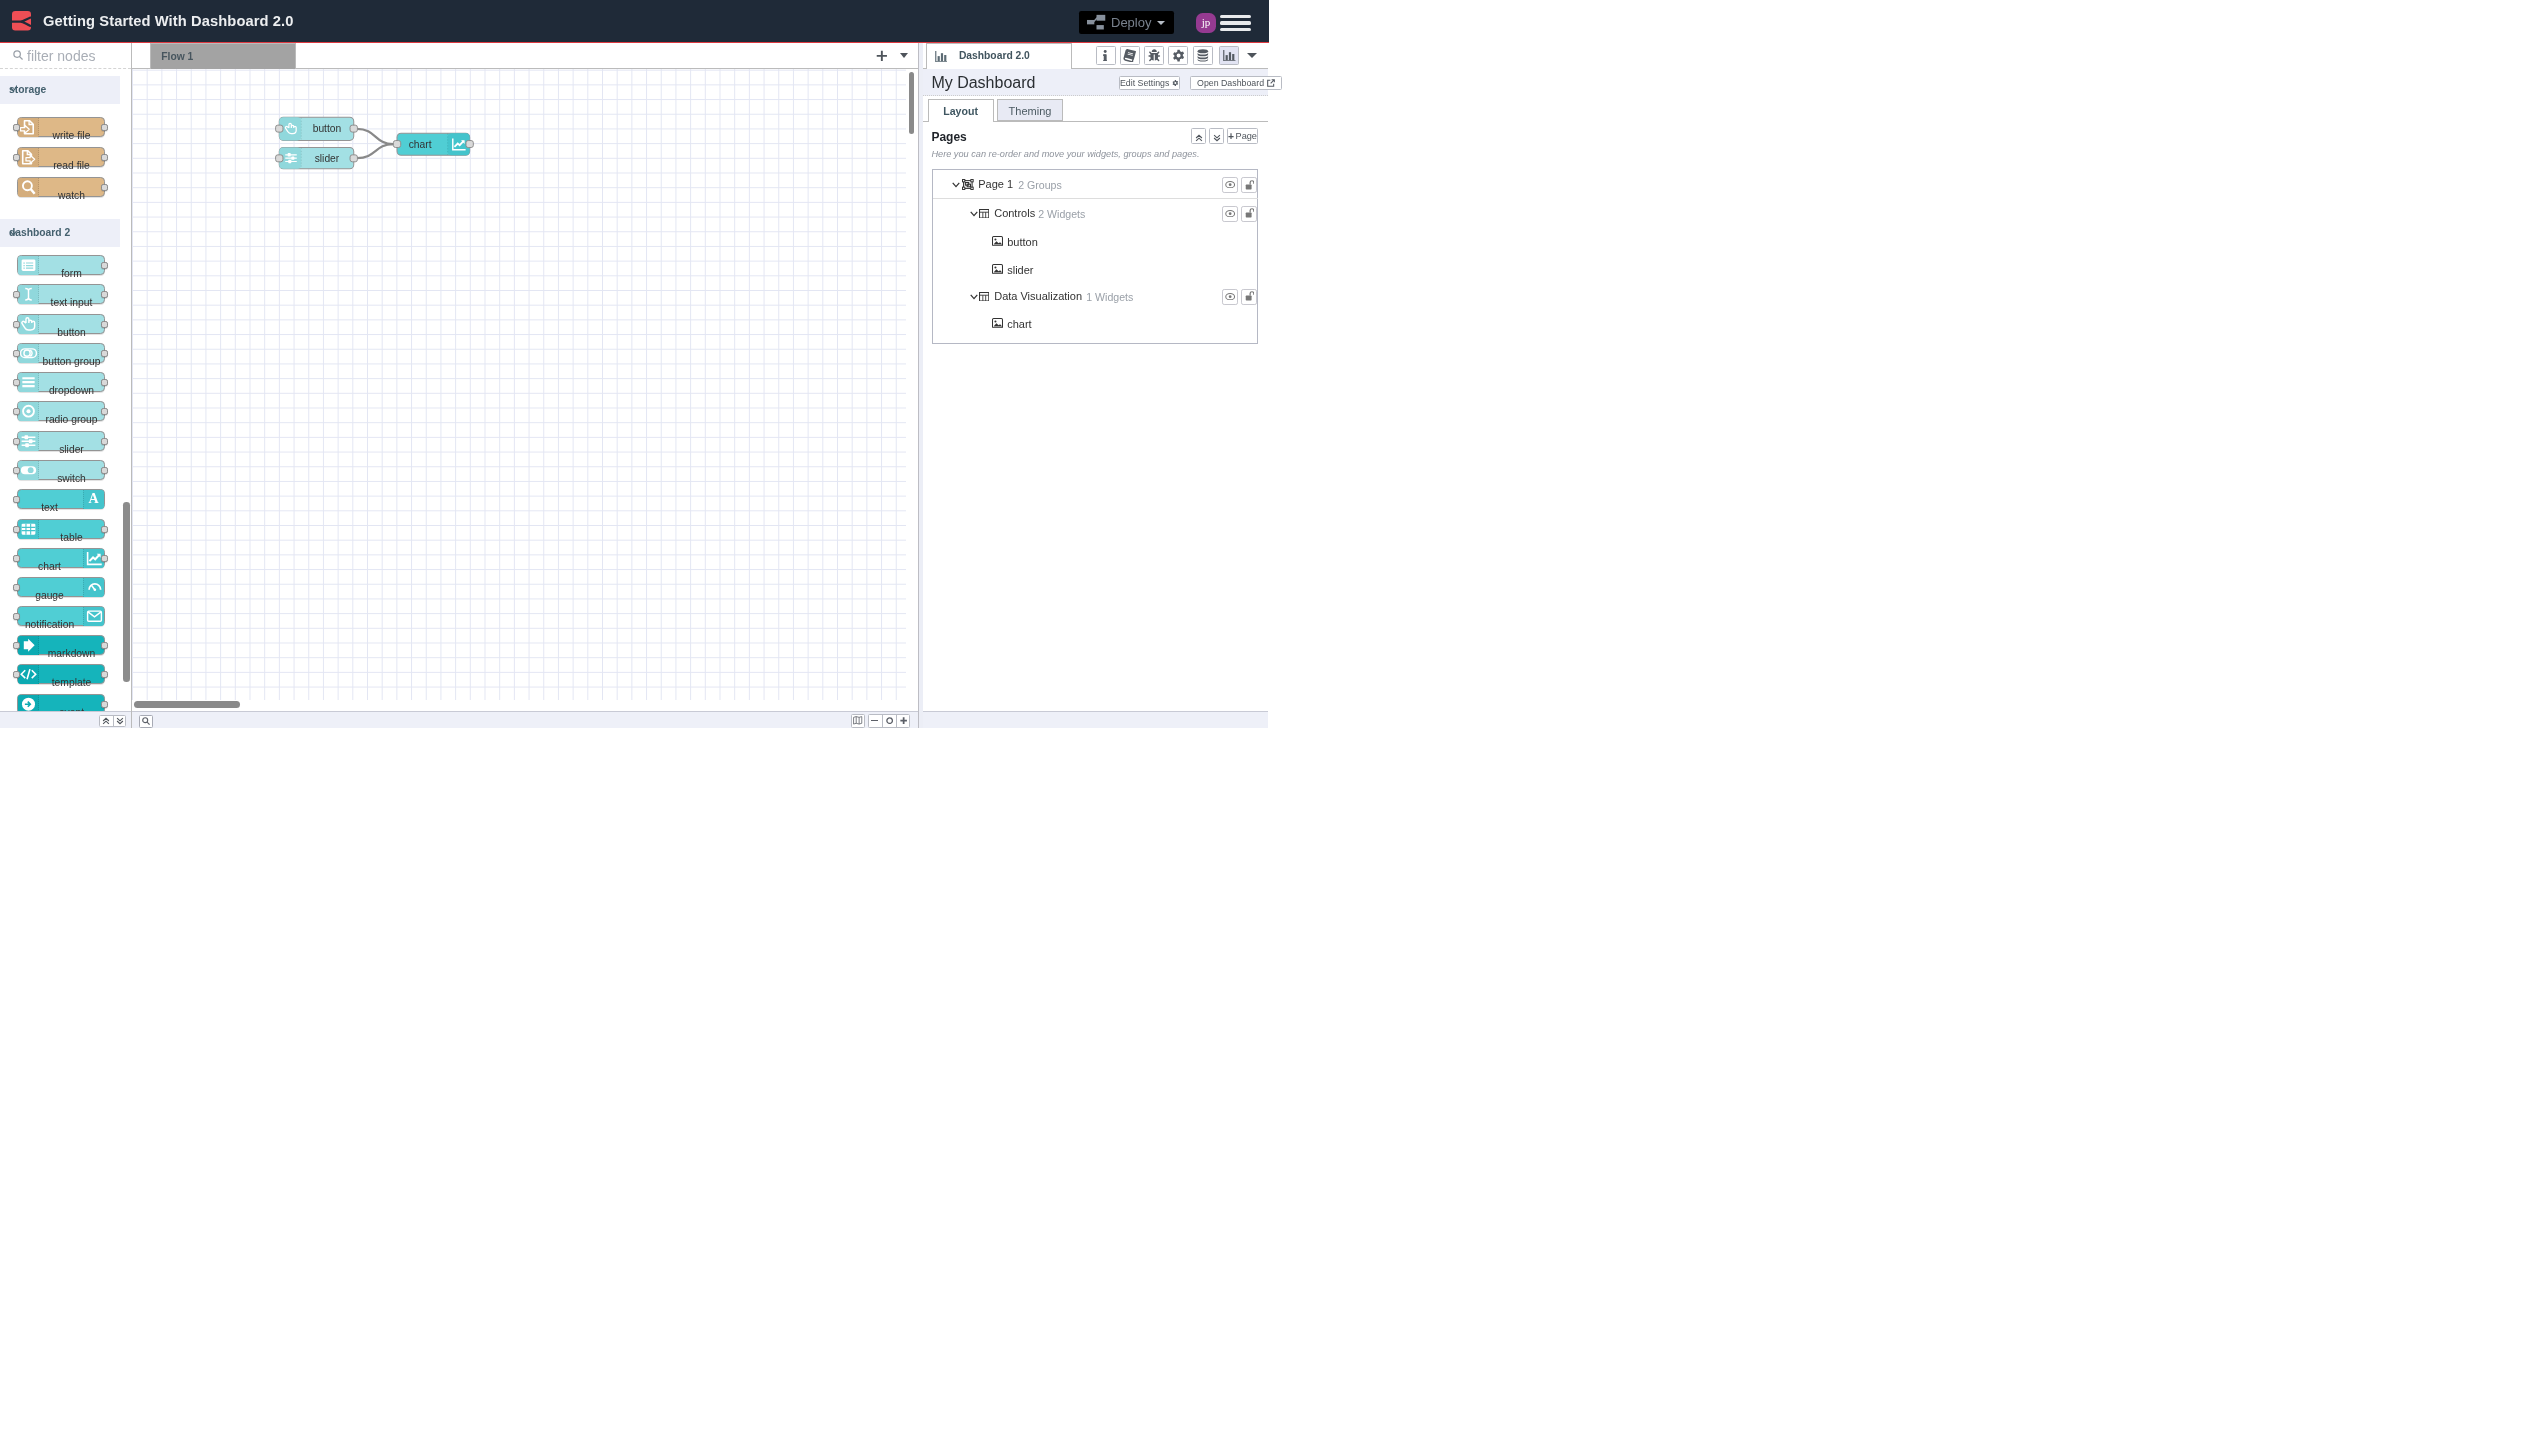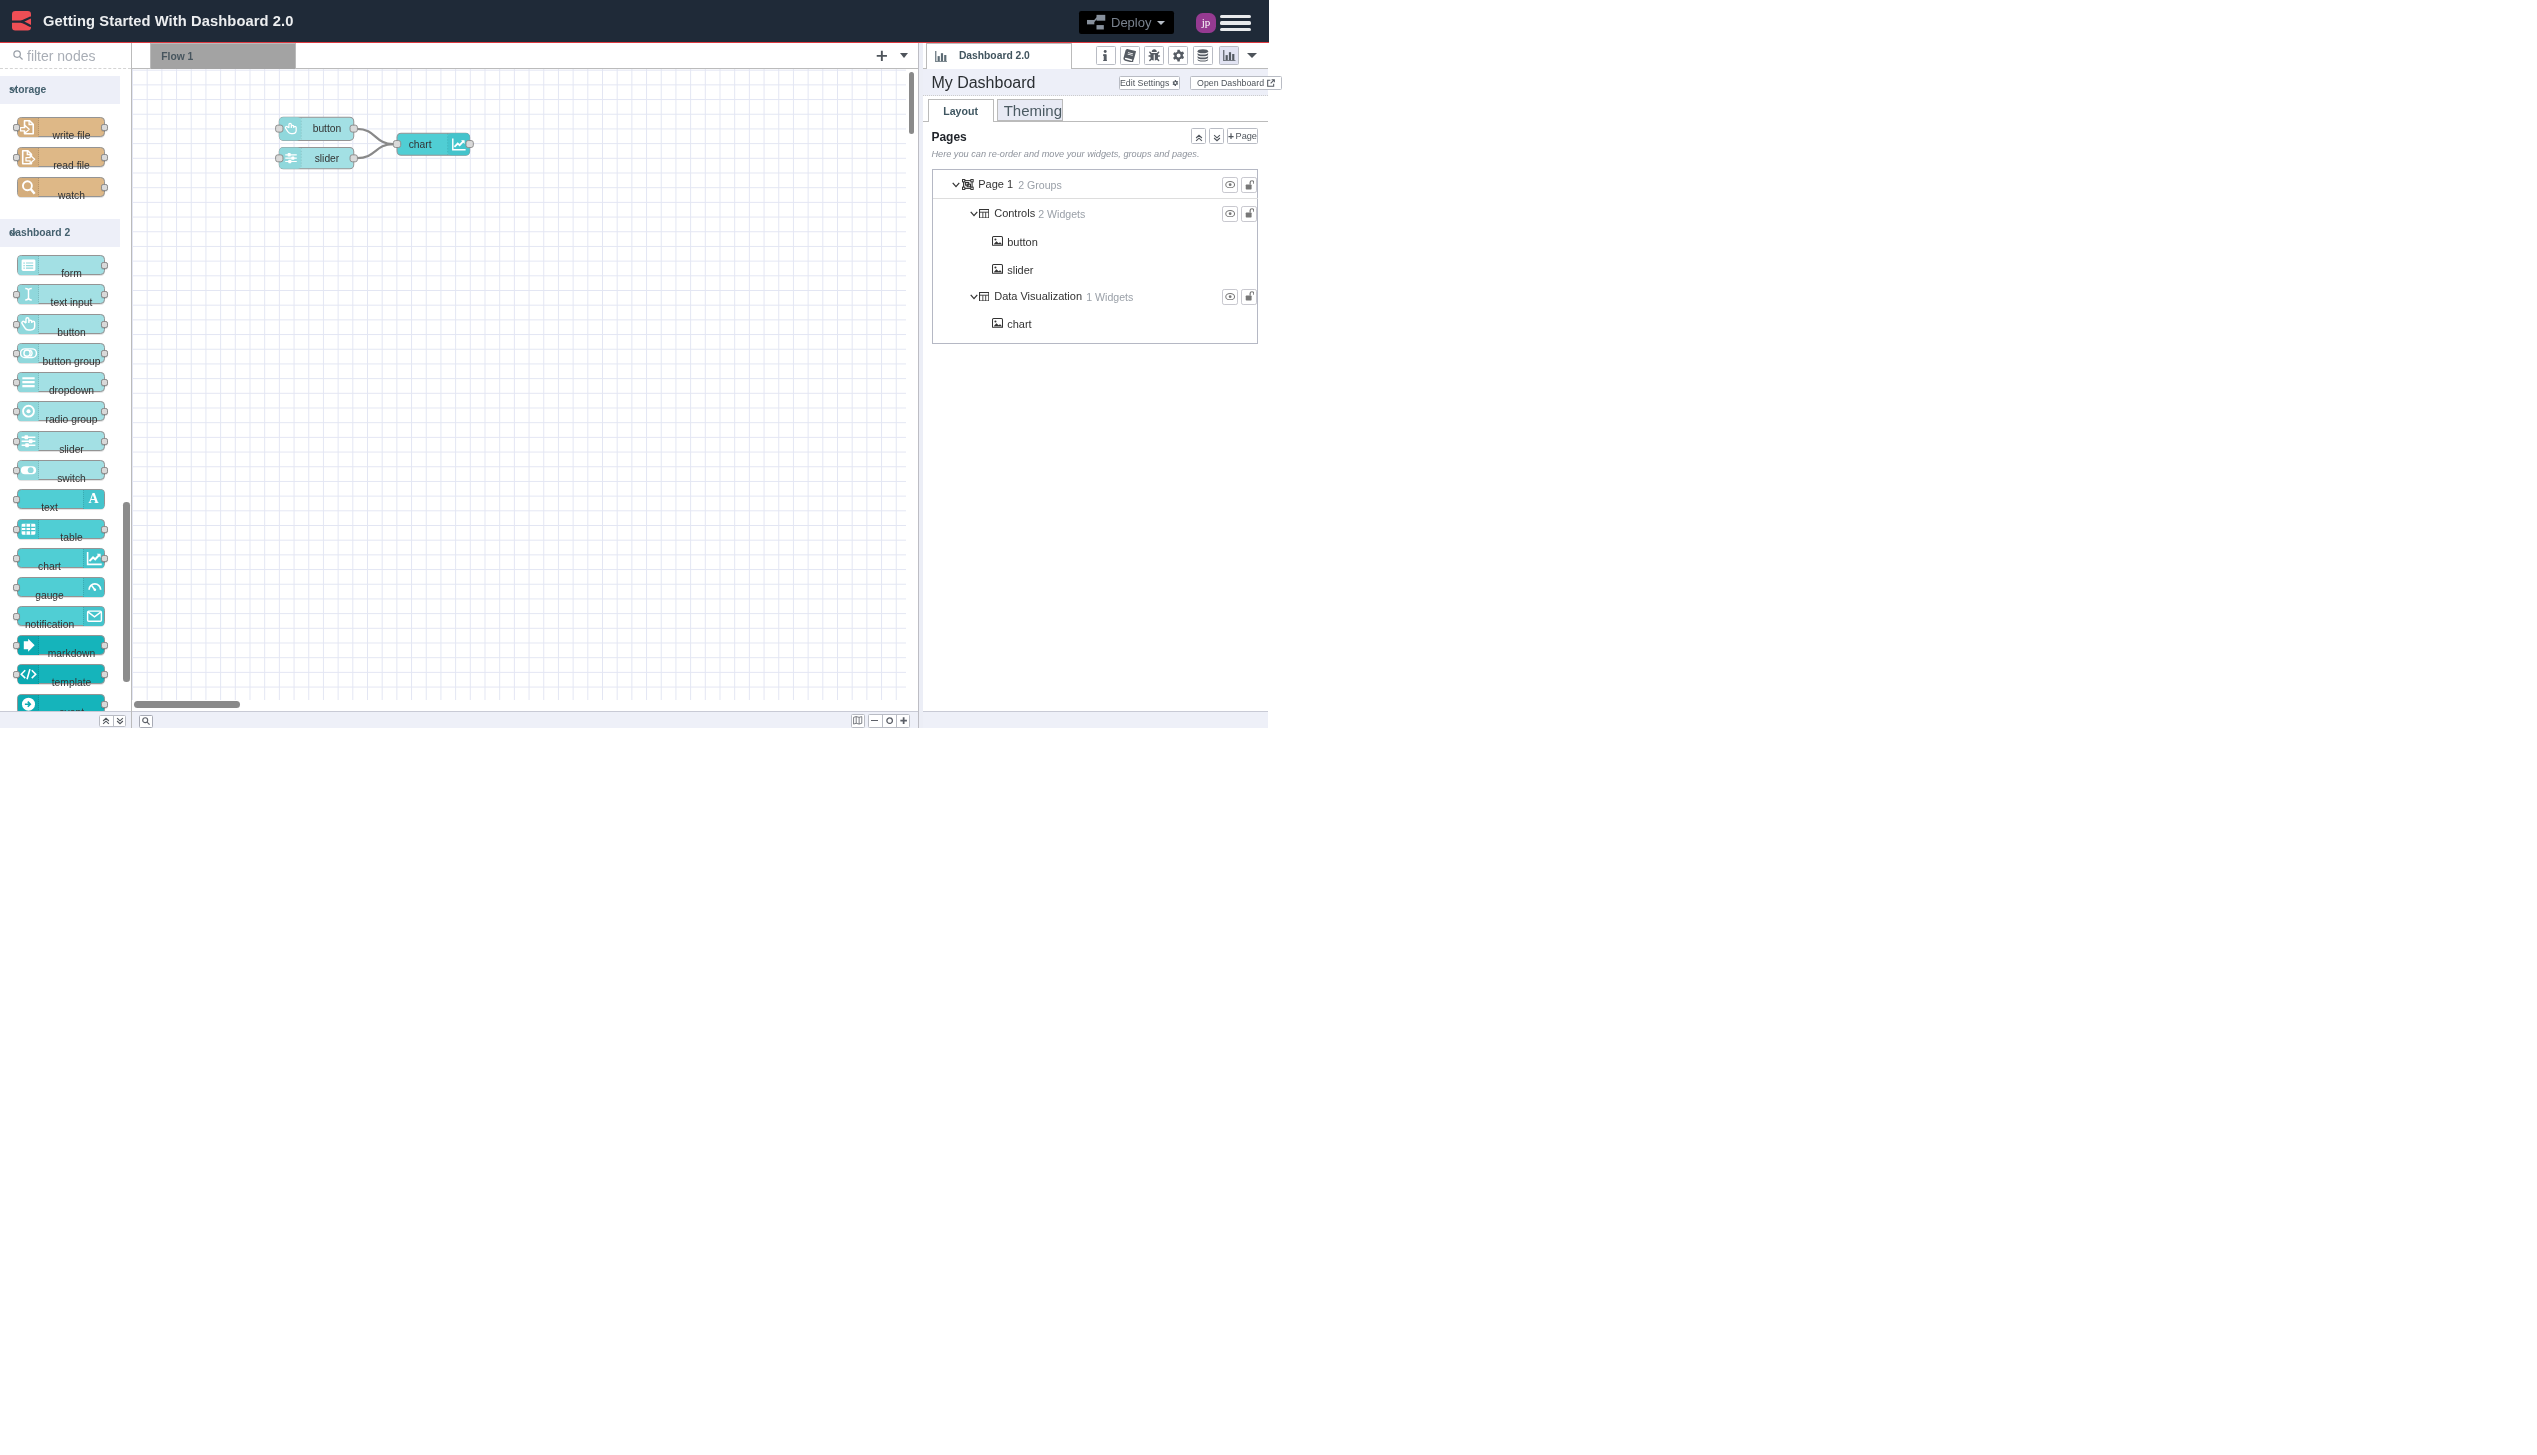--- a/index.html
+++ b/index.html
@@ -50,21 +50,21 @@
 #sidebar{position:absolute;left:923px;top:43px;width:345px;height:685px;background:#fff}
 #sbtabline{position:absolute;left:0;top:25px;width:345px;height:0.7px;background:#bbb}
 #sbtab{position:absolute;left:2.9px;top:0;width:146px;height:26px;background:#fff;border:0.7px solid #bbb;border-bottom:none;color:#41545e;font-weight:bold;font-size:10.3px;line-height:24px}
 .sbibox{position:absolute;top:2.9px;width:19.5px;height:19px;background:#fff;border:0.7px solid #b9bcc4;border-radius:1.5px}
 .sbibox.active{background:#e2e4f3}
 #mydash{position:absolute;left:0;top:26px;width:345px;height:27px;background:#edeff8;border-bottom:0.7px dotted #ccc}
 #mydash h2{position:absolute;left:8.4px;top:0;font-size:16px;font-weight:normal;color:#2b2f33;line-height:27px}
 .sbtn{position:absolute;background:#fff;border:0.7px solid #b9bcc4;border-radius:1.5px;font-size:8.8px;color:#4e545b;display:flex;align-items:center;justify-content:center;gap:2.9px;white-space:nowrap}
 #ltabline{position:absolute;left:0;top:78px;width:345px;height:0.7px;background:#bbb}
 #laytab{position:absolute;left:4.6px;top:56px;width:66px;height:23px;background:#fff;border:0.7px solid #bbb;border-bottom:none;z-index:2;color:#3f5661;font-weight:bold;font-size:10.6px;text-align:center;line-height:22px}
-#thmtab{position:absolute;left:74px;top:56px;width:66px;height:22.4px;background:#e8eaf4;border:0.7px solid #bbb;color:#4b5a62;font-size:15px;text-align:right;line-height:22px}
+#thmtab{position:absolute;left:74px;top:56px;width:66px;height:22.4px;background:#e8eaf4;border:0.7px solid #bbb;color:#4b5a62;font-size:11px;text-align:center;line-height:22px}
 #pages-h{position:absolute;left:8.4px;top:87px;font-size:12px;color:#1f2329;font-weight:bold}
 #hint{position:absolute;left:8.4px;top:106px;font-size:9.2px;color:#8e939c;font-style:italic}
 #tree{position:absolute;left:9.2px;top:126px;width:326px;height:175px;border:0.7px solid #b5b8c4;background:#fff}
 .trow{position:absolute;left:0;width:325px;font-size:11px;color:#333}
 .tcount{color:#9aa0a8;font-size:10.6px}
 .tbox{position:absolute;width:15.6px;height:15.6px;background:#fff;border:0.7px solid #c8c8cf;border-radius:2.2px}
 </style>
 </head>
 <body>
 <div id="header">

